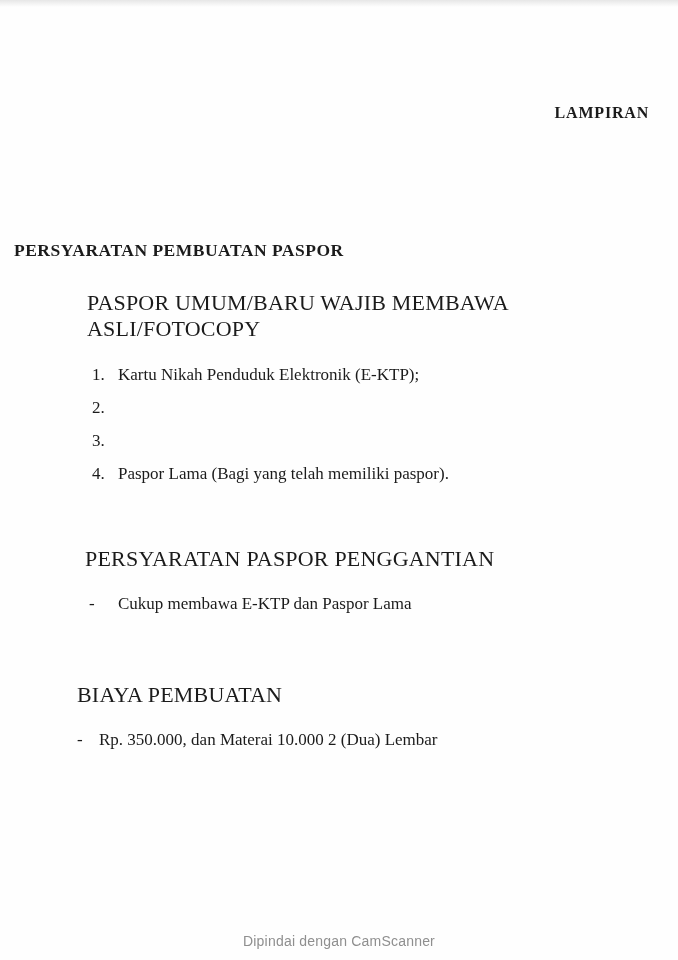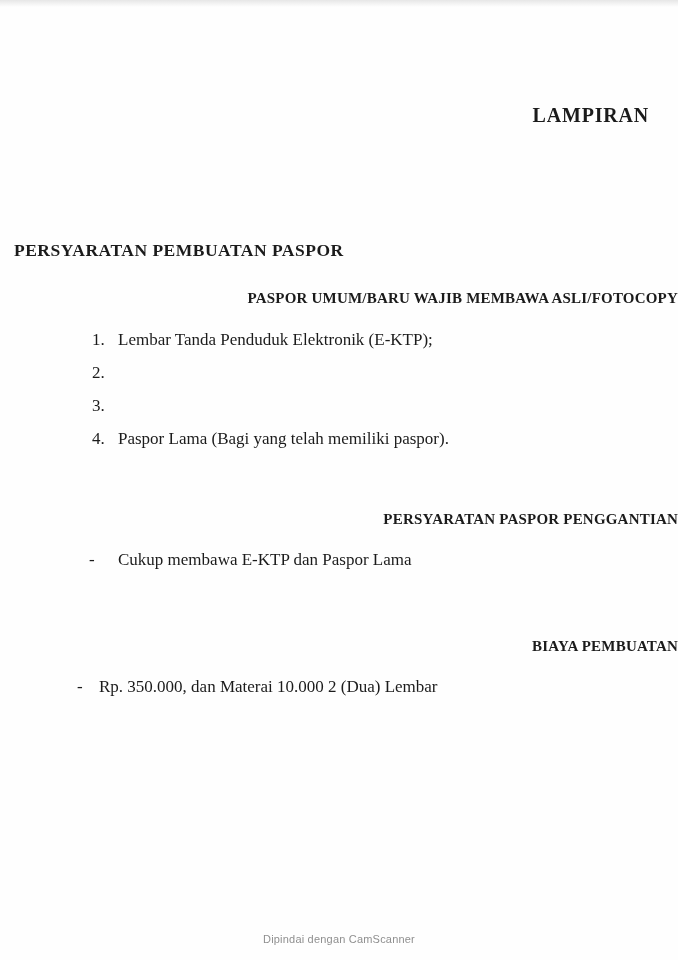--- a/index.html
+++ b/index.html
@@ -21,42 +21,41 @@
     position: absolute;
     top: 0; left: 0; right: 0;
     height: 7px;
     background: linear-gradient(to bottom, #e2e2e2 0%, #f2f2f2 55%, #fefefe 100%);
     opacity: 0.85;
   }
   .lampiran {
     position: absolute;
     top: 104px;
     right: 29px;
-    font-size: 20px;
+    font-size: 16px;
     font-weight: bold;
     letter-spacing: 0.8px;
   }
   .content {
     position: absolute;
     top: 240px;
     left: 0;
     right: 0;
   }
   .doc-title {
     font-size: 17.5px;
     font-weight: bold;
     letter-spacing: 0.5px;
     margin: 0 0 0 14px;
   }
   .section-heading {
-    font-size: 15px;
-    font-weight: bold;
+    font-size: 22px;
+    font-weight: normal;
     letter-spacing: 0.2px;
     margin: 0;
-    text-align: right;
   }
   .s1 .section-heading { margin: 29px 0 0 87px; }
   .s2 .section-heading { margin: 56px 0 0 85px; }
   .s3 .section-heading { margin: 62px 0 0 77px; }
 
   .list { margin-top: 16px; }
   .s2 .list { margin-top: 15px; }
   .s3 .list { margin-top: 15px; }
 
   .item {
@@ -73,21 +72,21 @@
   .s3 .marker { flex: 0 0 22px; }
   .itext { flex: 1 1 auto; }
 
   .footer {
     position: absolute;
     top: 933px;
     left: 0;
     right: 0;
     text-align: center;
     font-family: "Liberation Sans", sans-serif;
-    font-size: 11px;
+    font-size: 14px;
     color: #8f8f8f;
     letter-spacing: 0.2px;
   }
 </style>
 </head>
 <body>
 
 <div class="sheet">
 
   <div class="scan-edge"></div>
@@ -96,21 +95,21 @@
 
   <div class="content">
 
     <p class="doc-title">PERSYARATAN PEMBUATAN PASPOR</p>
 
     <div class="section s1">
       <p class="section-heading">PASPOR UMUM/BARU WAJIB MEMBAWA ASLI/FOTOCOPY</p>
       <div class="list">
         <div class="item">
           <span class="marker">1.</span>
-          <span class="itext">Lembar Tanda Penduduk Elektronik (E-KTP);</span>
+          <span class="itext">Kartu Nikah Penduduk Elektronik (E-KTP);</span>
         </div>
         <div class="item">
           <span class="marker">2.</span>
         </div>
         <div class="item">
           <span class="marker">3.</span>
         </div>
         <div class="item">
           <span class="marker">4.</span>
           <span class="itext">Paspor Lama (Bagi yang telah memiliki paspor).</span>

